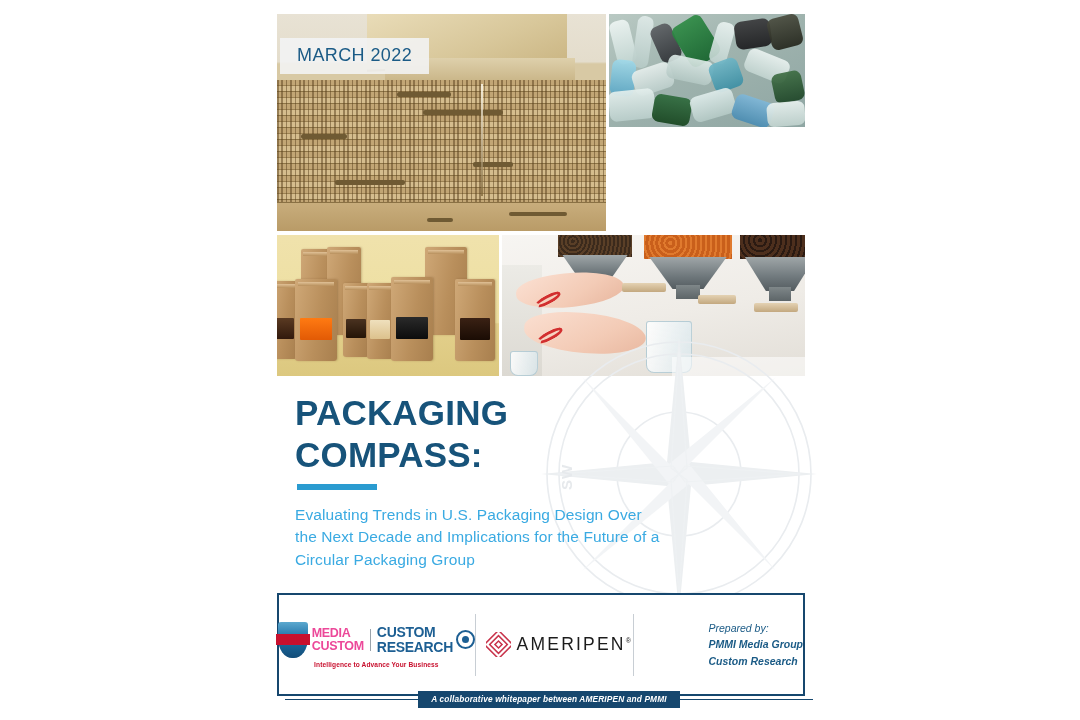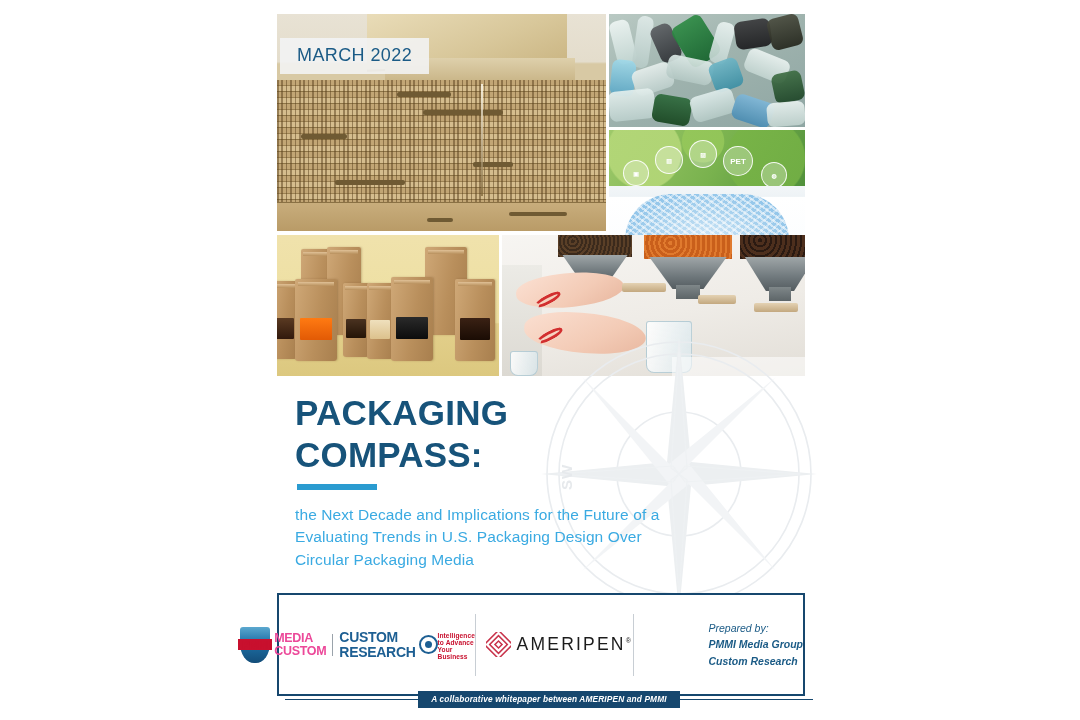--- a/index.html
+++ b/index.html
@@ -140,21 +140,21 @@
     position:absolute; left:0; top:593px; width:528px; height:103px;
     border:2px solid #16476e; background:#fff; z-index:4;
     display:flex; align-items:center;
   }
   .logo-cell { display:flex; align-items:center; justify-content:flex-end; }
   .cell-pmmi  { width:196px; }
   .cell-amer  { width:160px; border-left:1px solid #c8ced4; border-right:1px solid #c8ced4; height:62px; }
   .cell-prep  { width:170px; padding-left:18px; }
 
   
-  .pmmi-logo { display:flex; align-items:center; }
+  .pmmi-logo { display:flex; flex-direction:column; align-items:center; }
   .pmmi-row { display:flex; align-items:center; }
   .shield { position:relative; width:30px; height:36px; margin-right:4px;
       background:linear-gradient(#5ba8cf,#1d6fa5 45%,#134d79);
       border-radius:3px 3px 14px 14px/3px 3px 20px 20px; }
   .shield .band { position:absolute; left:-2px; right:-2px; top:12px; height:11px;
       background:#c8102e; }
   .pmmi-word { font-size:11px; font-weight:bold; color:#c8102e;
       letter-spacing:-.4px; line-height:1; position:absolute; left:2px; top:13px; }
   .mg { font-size:12.5px; font-weight:bold; color:#ec4899; line-height:1.02;
       letter-spacing:-.3px; }
@@ -224,30 +224,20 @@
       <div class="bt" style="left:102px;top:46px; width:30px; height:30px; background:linear-gradient(#6fb6c6,#3d8fa4); transform:rotate(-20deg);"></div>
       <div class="bt" style="left:136px;top:40px; width:44px; height:24px; background:linear-gradient(#eaf2f0,#c2d4d0); transform:rotate(22deg);"></div>
       <div class="bt" style="left:164px;top:58px; width:30px; height:30px; background:linear-gradient(#3f6e44,#1e4527); transform:rotate(-12deg);"></div>
       <div class="bt" style="left:0px;  top:76px; width:46px; height:30px; background:linear-gradient(#e4efed,#bacecb); transform:rotate(-6deg);"></div>
       <div class="bt" style="left:44px; top:82px; width:38px; height:28px; background:linear-gradient(#2f6b3d,#17451f); transform:rotate(10deg);"></div>
       <div class="bt" style="left:82px; top:78px; width:44px; height:26px; background:linear-gradient(#dfeceb,#b4c9c5); transform:rotate(-16deg);"></div>
       <div class="bt" style="left:124px;top:84px; width:40px; height:26px; background:linear-gradient(#7fb7d8,#4a8cb2); transform:rotate(18deg);"></div>
       <div class="bt" style="left:158px;top:88px; width:38px; height:24px; background:linear-gradient(#e8f1ef,#c0d2ce); transform:rotate(-5deg);"></div>
     </div>
 
-    <div class="ph ph-pet">
-      <div class="pet-bg"></div>
-      <div class="pet-ic" style="left:14px; top:30px; width:26px; height:26px;">▣</div>
-      <div class="pet-ic" style="left:46px; top:16px; width:28px; height:28px;">▥</div>
-      <div class="pet-ic" style="left:80px; top:10px; width:28px; height:28px;">▨</div>
-      <div class="pet-ic" style="left:114px; top:16px; width:30px; height:30px; font-size:8px;">PET</div>
-      <div class="pet-ic" style="left:152px; top:32px; width:26px; height:26px;">◍</div>
-      <div class="pet-flake"></div>
-      <div class="pet-mound" style="left:16px; top:64px;"></div>
-    </div>
 
     <div class="ph ph-pouch">
       <div class="pouch-bg"></div>
       <div class="pouch" style="left:24px; top:14px; width:30px; height:86px;"></div>
       <div class="pouch" style="left:50px; top:12px; width:34px; height:88px;"></div>
       <div class="pouch" style="left:148px;top:12px; width:42px; height:88px;"></div>
       <div class="pouch" style="left:-6px; top:46px; width:26px; height:78px;">
         <div class="win" style="background:linear-gradient(#5a3a22,#31190c);"></div>
         </div>
       <div class="pouch" style="left:18px; top:44px; width:42px; height:82px;">
@@ -327,23 +317,23 @@
     <text x="37" y="160" fill="#e6e9ec" font-family="Liberation Sans, sans-serif" font-size="15" font-weight="bold" letter-spacing="1" transform="rotate(-90 37 160)">SW</text>
   </svg>
 
   <div class="title-block">
     <h1 class="title">
       <span>PACKAGING</span>
       <span class="l2">COMPASS:</span>
     </h1>
     <div class="rule"></div>
     <div class="subtitle">
+      <div>Evaluating Trends in U.S. Packaging Design Over</div>
       <div>the Next Decade and Implications for the Future of a</div>
-      <div>Evaluating Trends in U.S. Packaging Design Over</div>
-      <div>Circular Packaging Media</div>
+      <div>Circular Packaging Group</div>
     </div>
   </div>
 
   <div class="footer-box">
 
     <div class="logo-cell cell-pmmi">
       <div class="pmmi-logo">
         <div class="pmmi-row">
           <div class="shield">
             <div class="band"></div>

